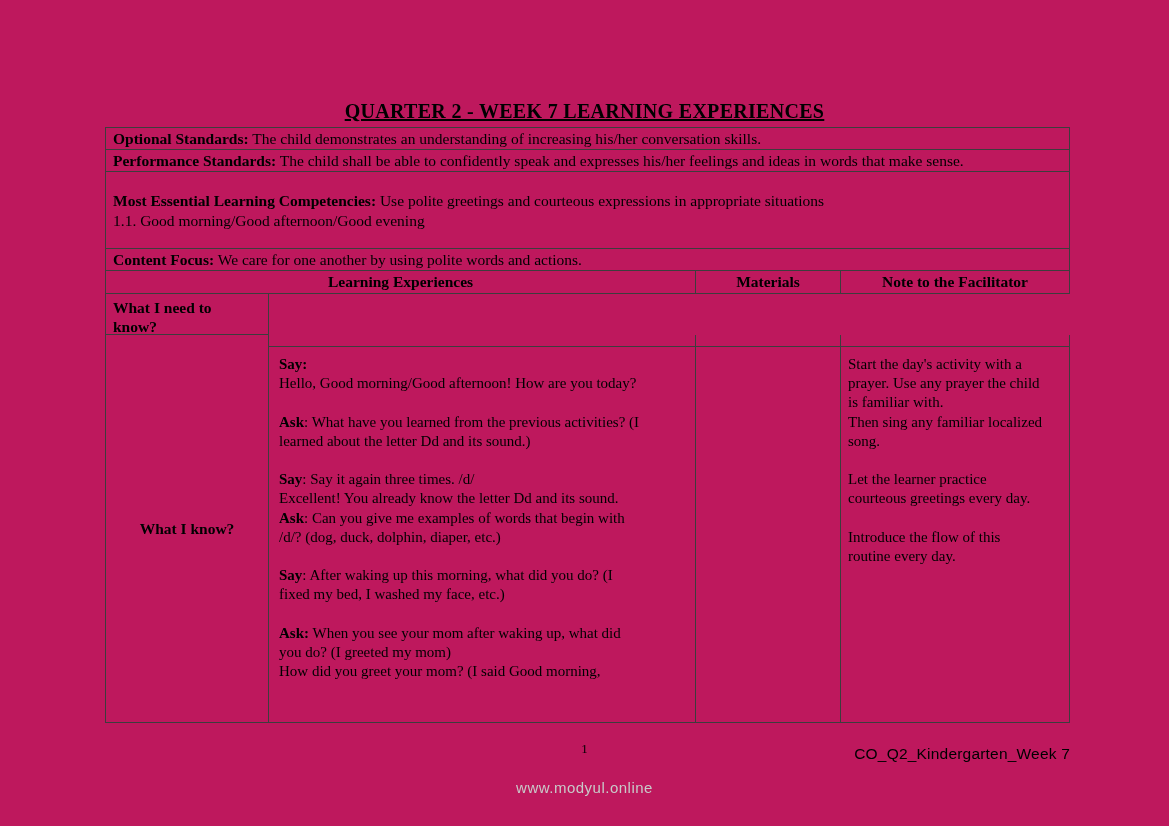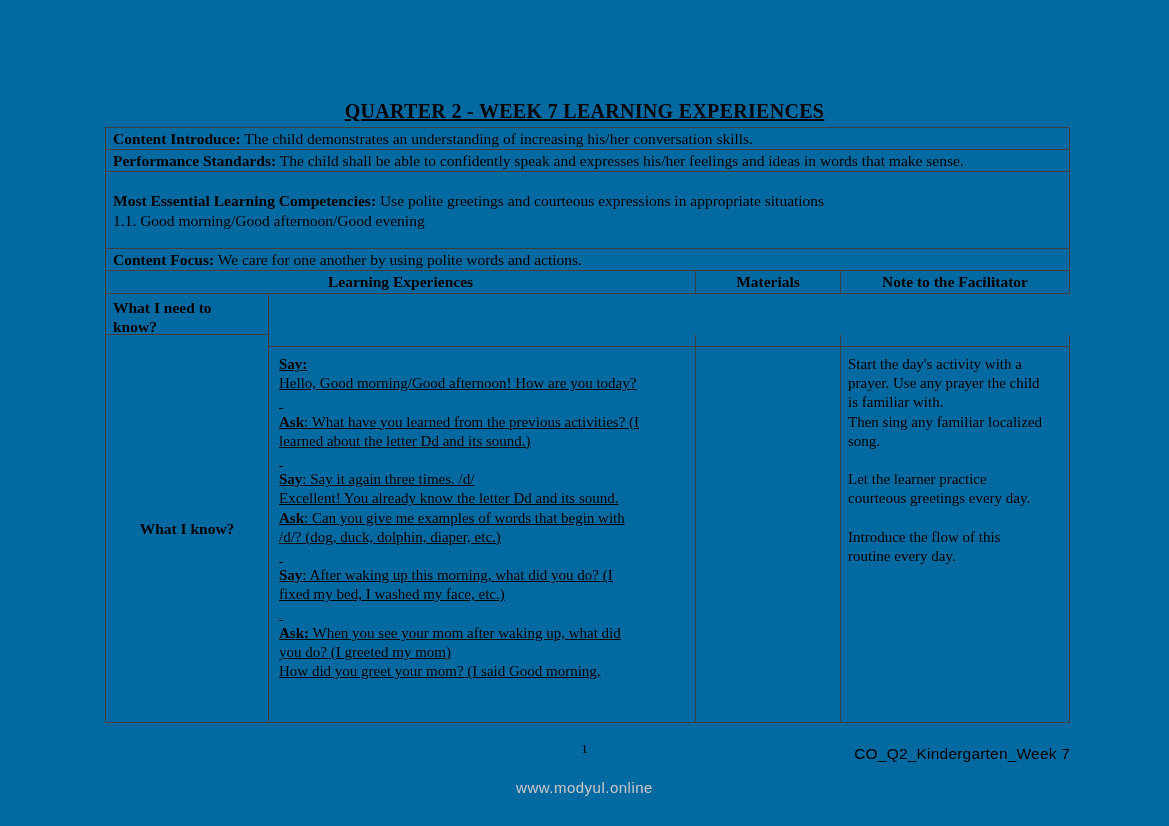--- a/index.html
+++ b/index.html
@@ -1,57 +1,57 @@
 <!DOCTYPE html>
 <html><head>
 <meta charset="utf-8">
 <style>
   html,body{margin:0;padding:0;background:#fff;}
-  .page{position:relative;width:1169px;height:826px;background:#0369a1;
+  .page{position:relative;width:1169px;height:826px;background:#be185d;
         font-family:"Liberation Serif",serif;color:#000;overflow:hidden;}
   .title{position:absolute;top:100px;left:0;width:100%;text-align:center;
          font-size:20px;font-weight:bold;text-decoration:underline;letter-spacing:.3px;}
   .doc-table{position:absolute;left:105px;top:127px;width:964px;display:grid;
              grid-template-columns:163px 427px 145px 229px;
              grid-template-rows:22px 22px 77px 22px 23px 41px 388px;
              border-top:1px solid #3d3d3d;border-left:1px solid #3d3d3d;font-size:15.5px;}
   .cell{border-right:1px solid #3d3d3d;border-bottom:1px solid #3d3d3d;
         box-sizing:border-box;overflow:hidden;}
   .full{grid-column:1/-1;}
   .span2{grid-column:1/3;}
   .span3{grid-column:2/5;}
   .std{padding:2px 7px;line-height:18px;white-space:nowrap;}
   .melc{padding:19px 7px 0;line-height:20px;}
   .melc-sub{text-align:left;}
   .hdr{display:flex;align-items:center;justify-content:center;font-weight:bold;}
   .wintk-label{padding:4px 6px 0 7px;font-weight:bold;line-height:19px;}
   .wintk-label span{display:inline-block;max-width:125px;}
   .wintk-text{padding:4px 8px 0 16px;line-height:19px;margin-top:48px;}
   .body-label{display:flex;align-items:center;justify-content:center;font-weight:bold;}
-  .body-content{padding:20px 0 0 10px;font-size:15px;text-decoration:underline;}
+  .body-content{padding:20px 0 0 10px;font-size:15px;}
   .body-note{padding:20px 0 0 7px;font-size:15px;}
   .line{min-height:19.2px;line-height:19.2px;white-space:nowrap;}
   .b{font-weight:bold;}
   .footer-page{position:absolute;top:741px;left:0;width:100%;text-align:center;font-size:13px;}
   .footer-code{position:absolute;top:745px;right:99px;font-family:"Liberation Sans",sans-serif;
                font-weight:normal;font-size:15.5px;letter-spacing:.2px;}
   .watermark{position:absolute;top:779px;left:0;width:100%;text-align:center;
              font-family:"Liberation Sans",sans-serif;font-size:15px;color:#c9c9c9;letter-spacing:.5px;}
 </style>
 </head>
 <body>
 
 <div class="page">
 
   <div class="title">QUARTER 2 - WEEK 7 LEARNING EXPERIENCES</div>
 
   <div class="doc-table">
 
     <div class="cell full std">
-      <span class="b">Content Introduce:</span>
+      <span class="b">Optional Standards:</span>
       <span>The child demonstrates an understanding of increasing his/her conversation skills.</span>
     </div>
 
     <div class="cell full std">
       <span class="b">Performance Standards:</span>
       <span>The child shall be able to confidently speak and expresses his/her feelings and ideas in words that make sense.</span>
     </div>
 
     <div class="cell full melc">
       <div>

